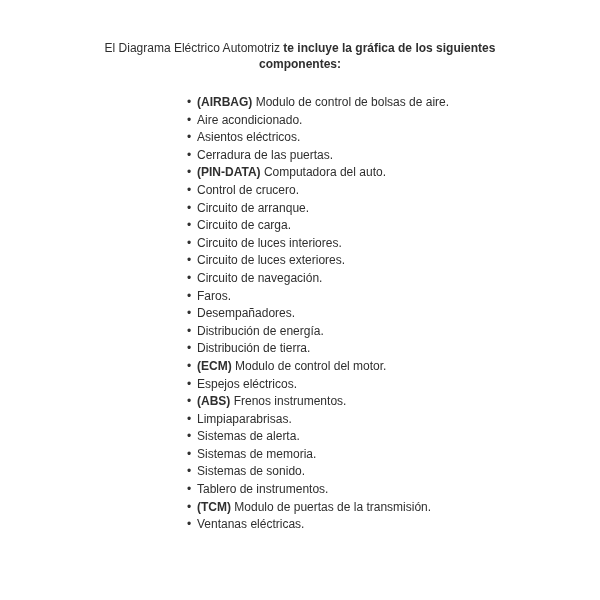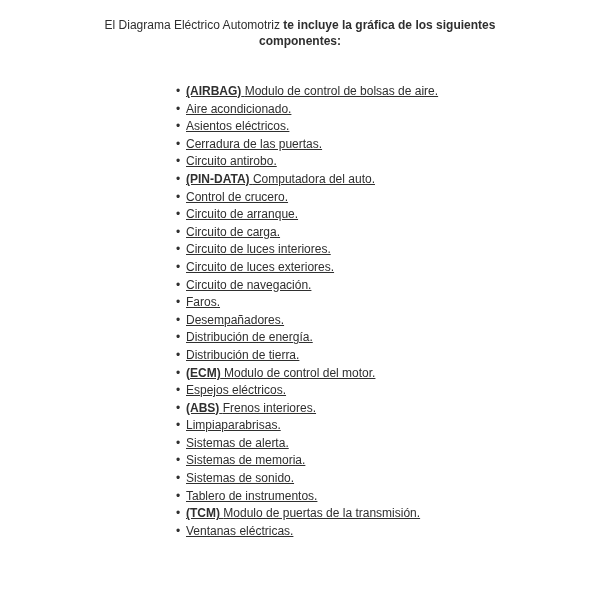--- a/index.html
+++ b/index.html
@@ -11,38 +11,37 @@
     position: relative;
     width: 600px;
     height: 600px;
     background: #ffffff;
     font-family: "Liberation Sans", "DejaVu Sans", sans-serif;
     color: #2f2f2f;
     overflow: hidden;
   }
   .title {
     position: absolute;
-    top: 17px;
+    top: 40px;
     left: 50%;
     transform: translateX(-50%);
     width: 480px;
     text-align: center;
     font-size: 12px;
     line-height: 16px;
     color: #2f2f2f;
   }
   .b { font-weight: bold; }
   ul.components {
     position: absolute;
     top: 83px;
     left: 186px;
-    margin: 0;
+    margin: 11px;
     padding: 0;
     list-style: none;
-    text-decoration: underline;
   }
   ul.components li {
     position: relative;
     font-size: 12px;
     line-height: 17.6px;
     white-space: nowrap;
     color: #2f2f2f;
   }
   ul.components li::before {
     content: "\2022";
@@ -61,35 +60,34 @@
     <span class="b">te incluye la gráfica de los siguientes</span>
     <br>
     <span class="b">componentes:</span>
   </div>
 
   <ul class="components">
       <li><span class="b">(AIRBAG)</span> <span>Modulo de control de bolsas de aire.</span></li>
       <li><span>Aire acondicionado.</span></li>
       <li><span>Asientos eléctricos.</span></li>
       <li><span>Cerradura de las puertas.</span></li>
-      <li><span>Circuito antirobo.</span></li>
       <li><span class="b">(PIN-DATA)</span> <span>Computadora del auto.</span></li>
       <li><span>Control de crucero.</span></li>
       <li><span>Circuito de arranque.</span></li>
       <li><span>Circuito de carga.</span></li>
       <li><span>Circuito de luces interiores.</span></li>
       <li><span>Circuito de luces exteriores.</span></li>
       <li><span>Circuito de navegación.</span></li>
       <li><span>Faros.</span></li>
       <li><span>Desempañadores.</span></li>
       <li><span>Distribución de energía.</span></li>
       <li><span>Distribución de tierra.</span></li>
       <li><span class="b">(ECM)</span> <span>Modulo de control del motor.</span></li>
       <li><span>Espejos eléctricos.</span></li>
-      <li><span class="b">(ABS)</span> <span>Frenos interiores.</span></li>
+      <li><span class="b">(ABS)</span> <span>Frenos instrumentos.</span></li>
       <li><span>Limpiaparabrisas.</span></li>
       <li><span>Sistemas de alerta.</span></li>
       <li><span>Sistemas de memoria.</span></li>
       <li><span>Sistemas de sonido.</span></li>
       <li><span>Tablero de instrumentos.</span></li>
       <li><span class="b">(TCM)</span> <span>Modulo de puertas de la transmisión.</span></li>
       <li><span>Ventanas eléctricas.</span></li>
     </ul>
 
 </div>

